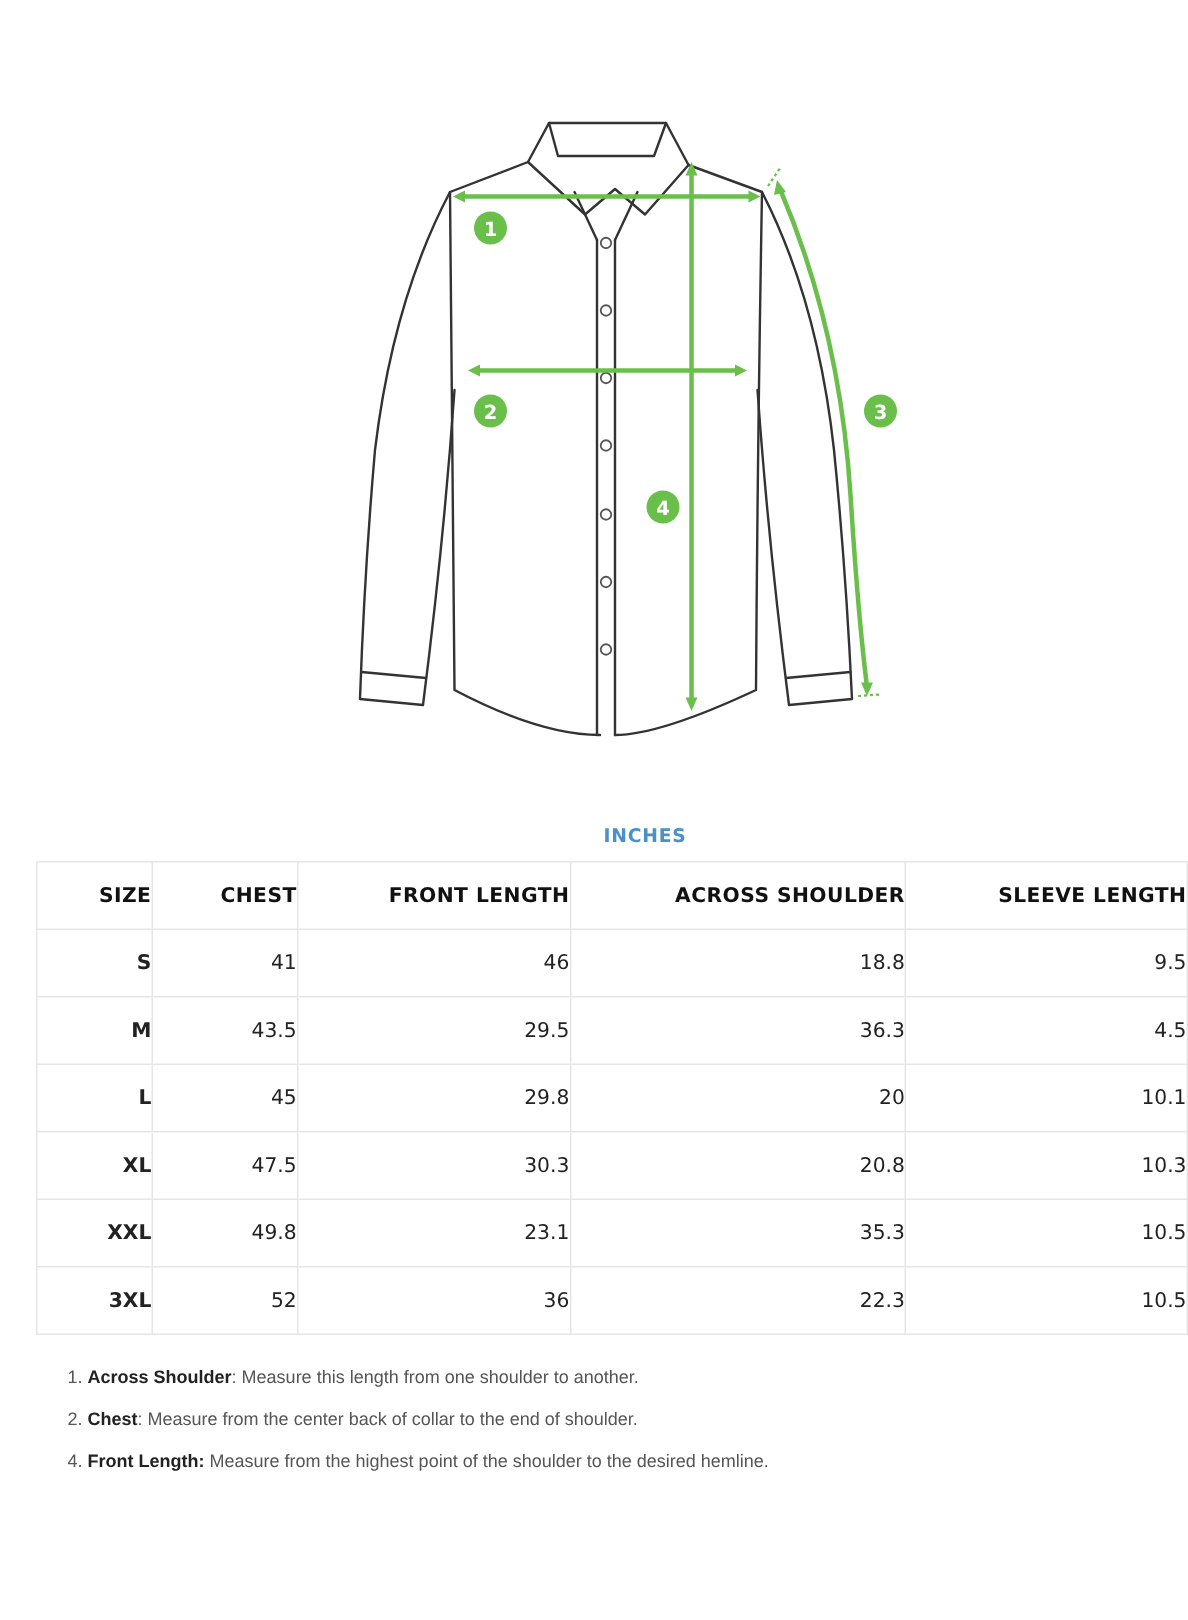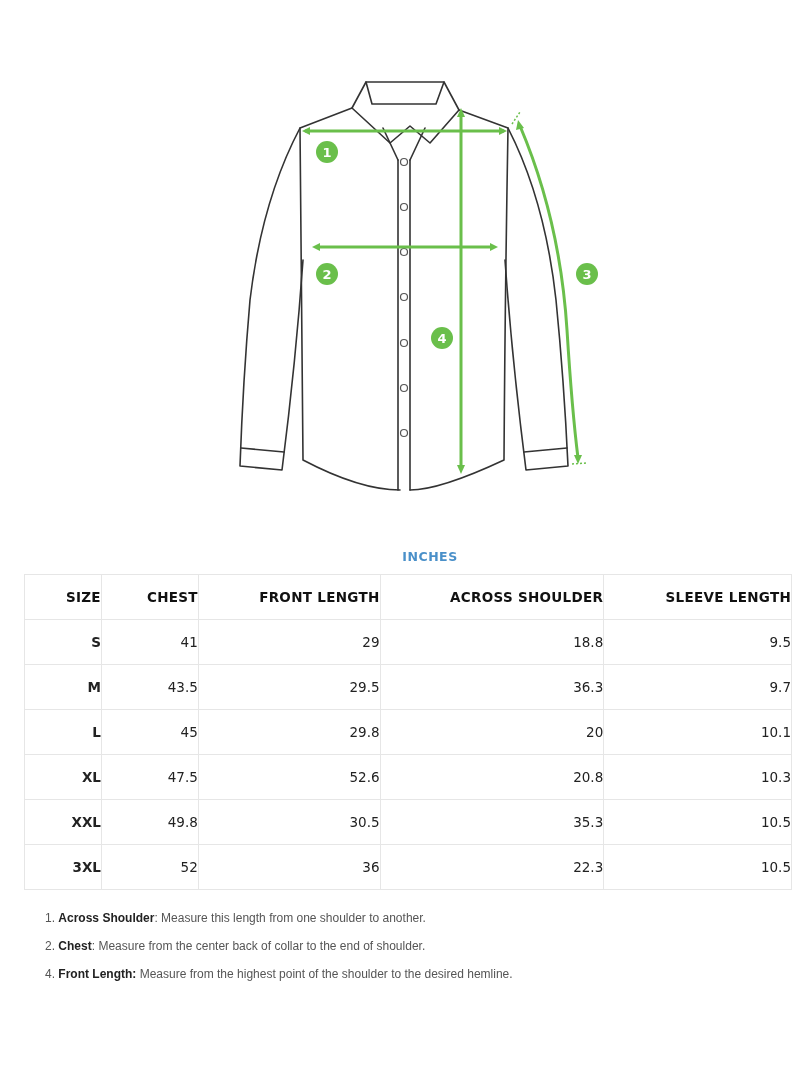--- a/index.html
+++ b/index.html
@@ -102,49 +102,49 @@
       <th>CHEST</th>
       <th>FRONT LENGTH</th>
       <th>ACROSS SHOULDER</th>
       <th>SLEEVE LENGTH</th>
     </tr>
   </thead>
   <tbody>
     <tr>
       <td class="size">S</td>
       <td>41</td>
-      <td>29</td>
+      <td>46</td>
       <td>18.8</td>
       <td>9.5</td>
     </tr>
     <tr>
       <td class="size">M</td>
       <td>43.5</td>
       <td>29.5</td>
       <td>36.3</td>
-      <td>9.7</td>
+      <td>4.5</td>
     </tr>
     <tr>
       <td class="size">L</td>
       <td>45</td>
       <td>29.8</td>
       <td>20</td>
       <td>10.1</td>
     </tr>
     <tr>
       <td class="size">XL</td>
       <td>47.5</td>
-      <td>52.6</td>
+      <td>30.3</td>
       <td>20.8</td>
       <td>10.3</td>
     </tr>
     <tr>
       <td class="size">XXL</td>
       <td>49.8</td>
-      <td>30.5</td>
+      <td>23.1</td>
       <td>35.3</td>
       <td>10.5</td>
     </tr>
     <tr>
       <td class="size">3XL</td>
       <td>52</td>
       <td>36</td>
       <td>22.3</td>
       <td>10.5</td>
     </tr>

